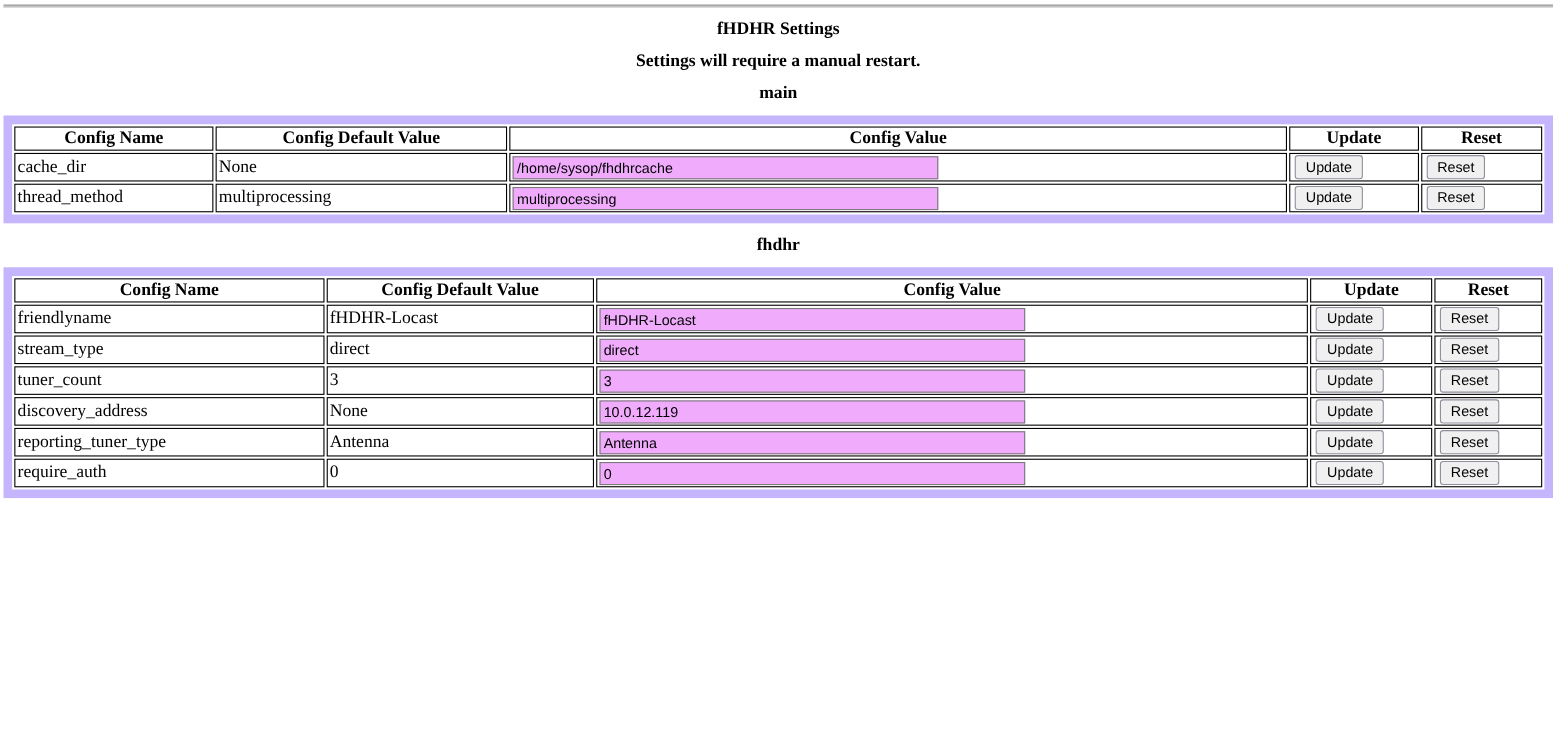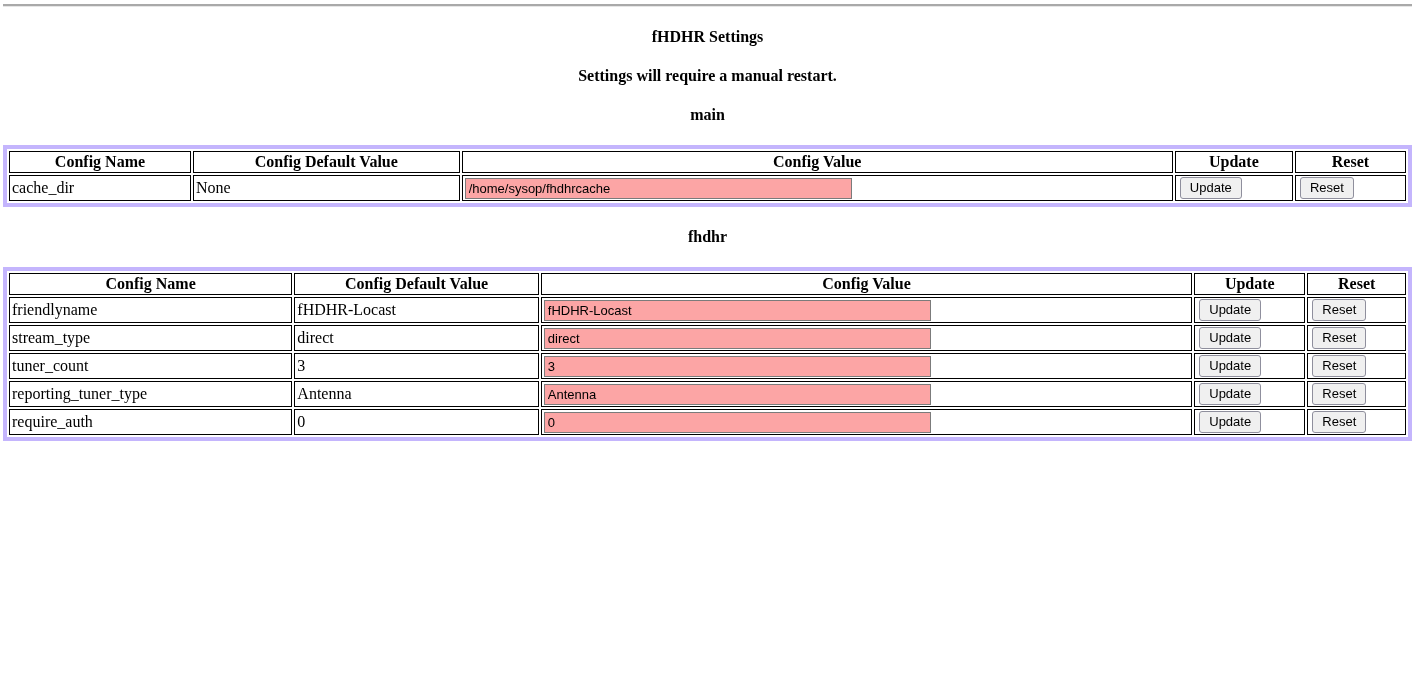--- a/index.html
+++ b/index.html
@@ -18,25 +18,25 @@
     height: 2px;
     background: #a9a9a9;
     border: none;
     border-bottom: 1px solid #e6e6e6;
     margin: 2px 0 0 0;
   }
   h4.center-heading {
     text-align: center;
     font-weight: bold;
     font-size: 16px;
-    margin: 21px 0;
+    margin: 11px 0;
   }
   table.config-table {
     width: 100%;
-    border: 4px solid #c4b5fd;
+    border: 8px solid #c4b5fd;
     border-collapse: separate;
     border-spacing: 2px;
     table-layout: fixed;
   }
   table.config-table th,
   table.config-table td {
     border: 1px solid #000000;
     padding: 0 2px;
     overflow: hidden;
     white-space: nowrap;
@@ -65,21 +65,21 @@
   table.t-fhdhr col.c-value   { width: 46.9%; }
   table.t-fhdhr col.c-update  { width: 8.0%;  }
   table.t-fhdhr col.c-reset   { width: 7.1%;  }
 
   input.value-input {
     width: 387px;
     height: 21px;
     box-sizing: border-box;
     border: 1px solid #7b7b7b;
     border-radius: 0;
-    background: #fca5a5;
+    background: #f0abfc;
     font-family: "Liberation Sans", sans-serif;
     font-size: 13px;
     color: #000000;
     padding: 1px 3px;
     margin: 1px 0;
     display: inline-block;
     vertical-align: middle;
   }
   button.form-btn {
     font-family: "Liberation Sans", sans-serif;
@@ -124,20 +124,27 @@
     </tr>
   </thead>
   <tbody>
       <tr>
         <td>cache_dir</td>
         <td>None</td>
         <td><input class="value-input" type="text" value="/home/sysop/fhdhrcache" style=""></td>
         <td><button class="form-btn" type="button">Update</button></td>
         <td><button class="form-btn" type="button">Reset</button></td>
       </tr>
+      <tr>
+        <td>thread_method</td>
+        <td>multiprocessing</td>
+        <td><input class="value-input" type="text" value="multiprocessing" style=""></td>
+        <td><button class="form-btn" type="button">Update</button></td>
+        <td><button class="form-btn" type="button">Reset</button></td>
+      </tr>
     </tbody>
 </table>
 
 <h4 class="center-heading">fhdhr</h4>
 
 <table class="config-table t-fhdhr">
   <colgroup>
     <col class="c-name">
       <col class="c-default">
       <col class="c-value">
@@ -169,20 +176,27 @@
         <td><button class="form-btn" type="button">Reset</button></td>
       </tr>
       <tr>
         <td>tuner_count</td>
         <td>3</td>
         <td><input class="value-input" type="text" value="3" style=""></td>
         <td><button class="form-btn" type="button">Update</button></td>
         <td><button class="form-btn" type="button">Reset</button></td>
       </tr>
       <tr>
+        <td>discovery_address</td>
+        <td>None</td>
+        <td><input class="value-input" type="text" value="10.0.12.119" style=""></td>
+        <td><button class="form-btn" type="button">Update</button></td>
+        <td><button class="form-btn" type="button">Reset</button></td>
+      </tr>
+      <tr>
         <td>reporting_tuner_type</td>
         <td>Antenna</td>
         <td><input class="value-input" type="text" value="Antenna" style=""></td>
         <td><button class="form-btn" type="button">Update</button></td>
         <td><button class="form-btn" type="button">Reset</button></td>
       </tr>
       <tr>
         <td>require_auth</td>
         <td>0</td>
         <td><input class="value-input" type="text" value="0" style=""></td>

